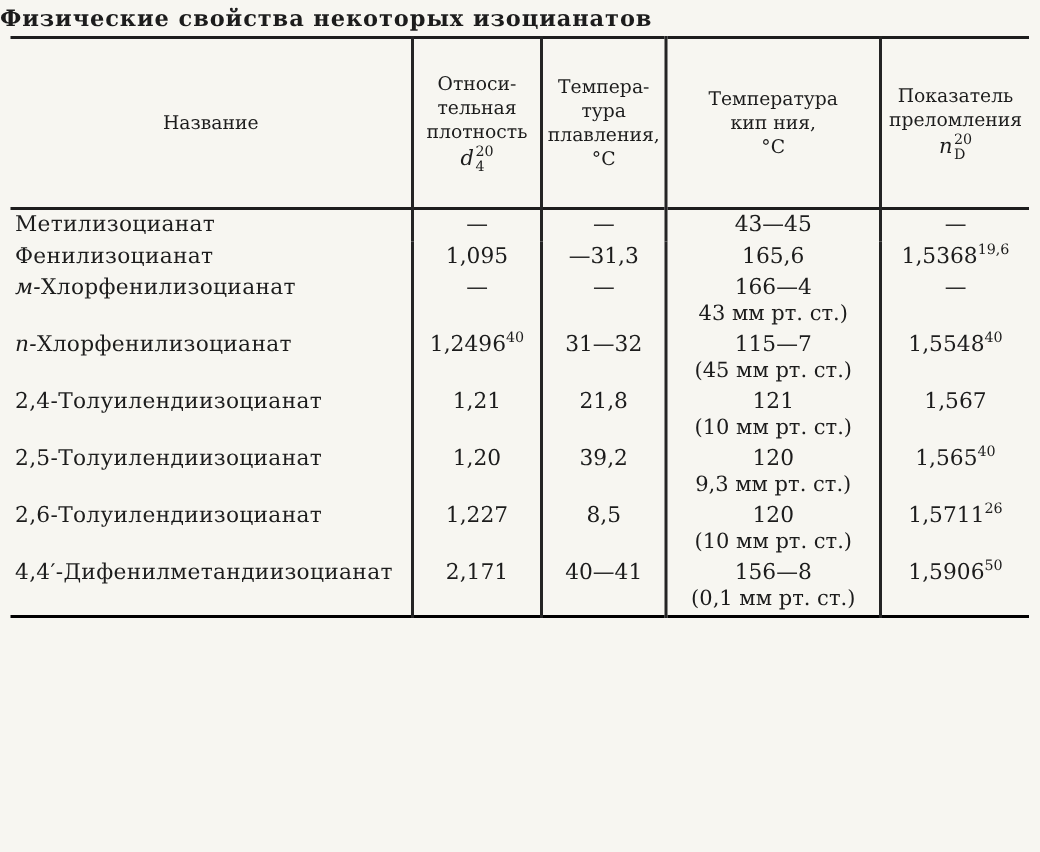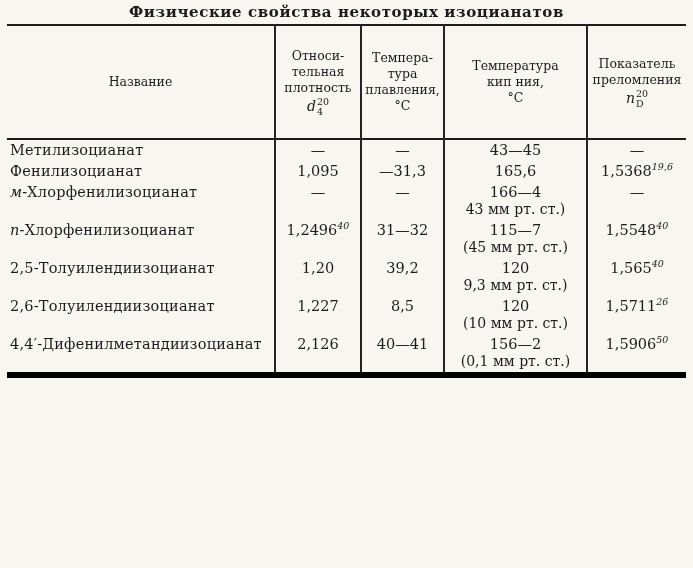--- a/index.html
+++ b/index.html
@@ -4,38 +4,37 @@
 <style>
   html,body{margin:0;padding:0;}
   body{
     width:693px;height:568px;overflow:hidden;
     background:#f7f6f1;
     color:#1c1c1c;
     font-family:"DejaVu Serif","Liberation Serif",serif;
     position:relative;
   }
   .page-title{
-    text-align:center;
     font-weight:bold;
     font-size:15px;
     letter-spacing:.6px;
     padding-top:3px;
     margin:0 0 3px 0;
   }
   table.props{
     border-collapse:collapse;
     table-layout:fixed;
     width:679px;
     margin-left:7px;
   }
   thead tr{
     border-top:2px solid #1d1d1d;
     border-bottom:2px solid #1d1d1d;
   }
-  tbody{border-bottom:6px solid #000000;}
+  tbody{border-bottom:2px solid #000000;}
   th{
     height:108px;
     vertical-align:middle;
     font-weight:normal;
     font-size:12.5px;
     line-height:1.3;
     text-align:center;
     padding:2px 1px;
   }
   td{
@@ -44,21 +43,21 @@
     font-size:14.5px;
     line-height:17px;
     padding:1.5px 2px 2.5px;
   }
   td.c-name{
     text-align:left;
     padding-left:3px;
     letter-spacing:.2px;
   }
   .sep{border-left:2px solid #242424;}
-  sup{font-size:9.5px;vertical-align:super;line-height:0;font-style:italic;}
+  sup{font-size:9.5px;vertical-align:super;line-height:0;}
   .note{font-size:14px;}
   .frm{display:inline-flex;align-items:center;font-size:13px;}
   .frm i{font-size:14px;}
   .stack{
     display:inline-flex;flex-direction:column;
     font-size:9.5px;line-height:1.05;
     align-items:flex-start;margin-left:1px;
     transform:translateY(1px);
   }
   i{font-family:"DejaVu Serif","Liberation Serif",serif;}
@@ -152,20 +151,30 @@
     <td class="c-name"><i>п-</i><span>Хлорфенилизоцианат</span></td>
     <td class="sep"><span>1,2496</span><sup>40</sup></td>
     <td class="sep"><span>31—32</span></td>
     <td class="sep">
           <div>115—7</div>
           <div class="note">(45 мм рт. ст.)</div>
         </td>
     <td class="sep"><span>1,5548</span><sup>40</sup></td>
   </tr>
       <tr>
+    <td class="c-name"><i></i><span>2,4-Толуилендиизоцианат</span></td>
+    <td class="sep"><span>1,21</span><sup></sup></td>
+    <td class="sep"><span>21,8</span></td>
+    <td class="sep">
+          <div>121</div>
+          <div class="note">(10 мм рт. ст.)</div>
+        </td>
+    <td class="sep"><span>1,567</span><sup></sup></td>
+  </tr>
+      <tr>
     <td class="c-name"><i></i><span>2,5-Толуилендиизоцианат</span></td>
     <td class="sep"><span>1,20</span><sup></sup></td>
     <td class="sep"><span>39,2</span></td>
     <td class="sep">
           <div>120</div>
           <div class="note">9,3 мм рт. ст.)</div>
         </td>
     <td class="sep"><span>1,565</span><sup>40</sup></td>
   </tr>
       <tr>
@@ -173,22 +182,22 @@
     <td class="sep"><span>1,227</span><sup></sup></td>
     <td class="sep"><span>8,5</span></td>
     <td class="sep">
           <div>120</div>
           <div class="note">(10 мм рт. ст.)</div>
         </td>
     <td class="sep"><span>1,5711</span><sup>26</sup></td>
   </tr>
       <tr>
     <td class="c-name"><i></i><span>4,4′-Дифенилметандиизоцианат</span></td>
-    <td class="sep"><span>2,126</span><sup></sup></td>
+    <td class="sep"><span>2,171</span><sup></sup></td>
     <td class="sep"><span>40—41</span></td>
     <td class="sep">
-          <div>156—2</div>
+          <div>156—8</div>
           <div class="note">(0,1 мм рт. ст.)</div>
         </td>
     <td class="sep"><span>1,5906</span><sup>50</sup></td>
   </tr>
     </tbody>
 </table>
 
 </body></html>

